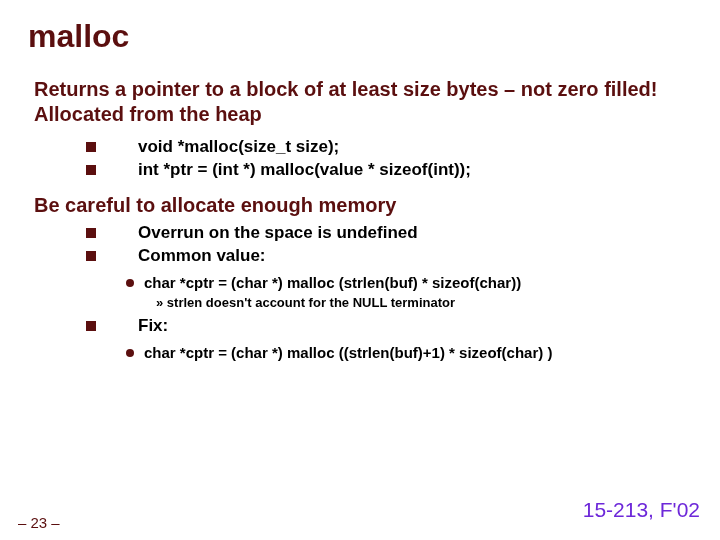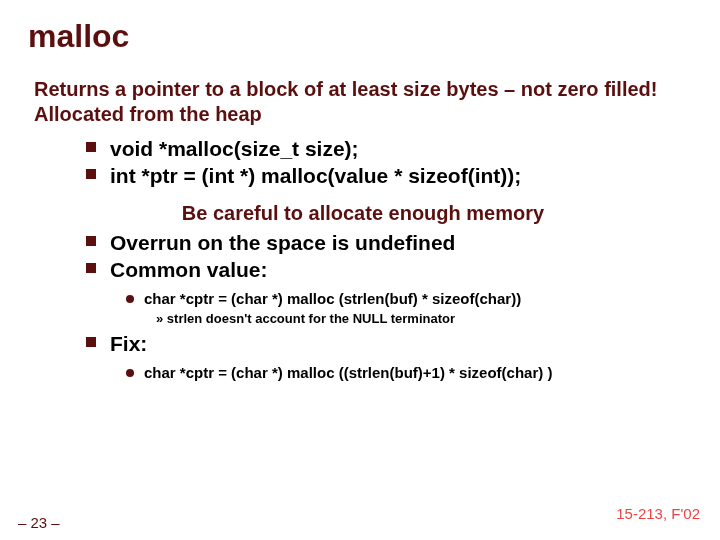--- a/index.html
+++ b/index.html
@@ -32,32 +32,32 @@
     margin: 0 0 10px 0;
     padding-left: 6px;
     line-height: 1.25;
   }
   .sub-heading2 {
     color: #5b0f0f;
     font-weight: bold;
     font-size: 20px;
     margin: 14px 0 6px 0;
     padding-left: 6px;
-    text-align: center;
   }
   .bullet-list {
     margin: 0 0 8px 0;
     padding: 0 0 0 58px;
   }
   .b-item {
     display: flex;
     align-items: flex-start;
     margin: 3px 0;
-    font-size: 21px;
+    font-size: 17px;
     color: #000;
+    gap: 28px;
   }
   .b-item.bold { font-weight: bold; }
   .sq {
     display: inline-block;
     width: 10px;
     height: 10px;
     background: #5b0f0f;
     margin-right: 14px;
     margin-top: 5px;
     flex-shrink: 0;
@@ -98,22 +98,22 @@
     position: absolute;
     left: 18px;
     bottom: 9px;
     color: #5b0f0f;
     font-size: 15px;
   }
   .footer-right {
     position: absolute;
     right: 20px;
     bottom: 18px;
-    color: #ef4444;
-    font-size: 15px;
+    color: #6d28d9;
+    font-size: 21px;
   }
 </style>
 </head>
 <body>
 
 <div class="slide">
 
   <div class="title">malloc</div>
 
   <div class="heading">Returns a pointer to a block of at least size bytes – not zero filled! Allocated from the heap</div>

